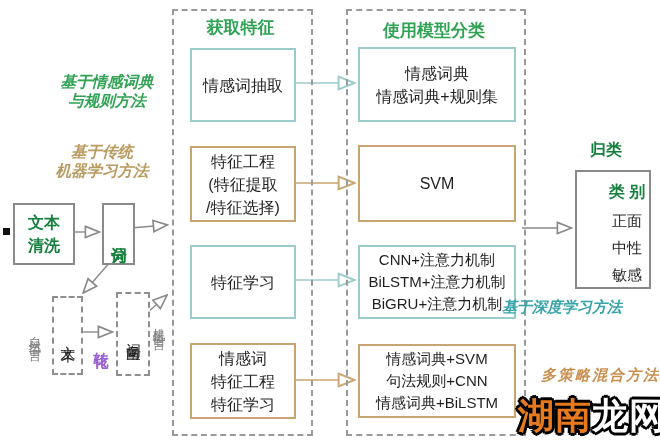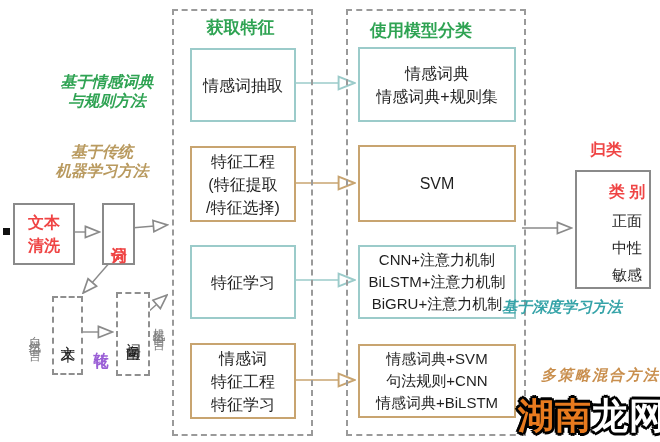--- a/index.html
+++ b/index.html
@@ -12,21 +12,21 @@
   .fbox{position:absolute;background:#fff;display:flex;flex-direction:column;justify-content:center;
         align-items:center;text-align:center;color:#1f1f1f;}
   .teal{border:2px solid #9bcbca;}
   .tan{border:2px solid #c8a470;}
   .grayb{border:2px solid #8a8a8a;}
   .dashdot{position:absolute;border:2px dashed #8f8f8f;background:#fff;display:flex;
            align-items:center;justify-content:center;}
   .vtext{writing-mode:vertical-rl;text-orientation:upright;}
   .ln16{font-size:16px;line-height:23px;}
   .ln15{font-size:15px;line-height:22px;}
-  .green-bold{color:#ef4444;font-weight:bold;}
+  .green-bold{color:#15803d;font-weight:bold;}
   .kai{font-family:"Liberation Serif","DejaVu Serif",serif;font-style:italic;font-weight:bold;}
   .label-green{color:#2fa353;}
   .label-tan{color:#b99a5f;}
   .label-teal{color:#35a3a8;}
   .label-orange{color:#c98f4e;}
   .small-gray{color:#7d7d7d;font-size:12.5px;letter-spacing:4px;}
   .purple{color:#9a5fd6;font-weight:bold;font-size:15px;letter-spacing:2px;}
   .bullet{position:absolute;left:3px;top:228px;width:7px;height:7px;background:#111;}
   .result-box{position:absolute;background:#fff;border:2px solid #8a8a8a;text-align:center;}
   .cats{font-size:15px;line-height:27px;color:#1f1f1f;}
@@ -112,21 +112,21 @@
   <div class="fbox teal" style="left:190px;top:245px;width:102px;height:70px;">
     <div class="ln16">特征学习</div>
   </div>
   <div class="fbox tan" style="left:190px;top:343px;width:102px;height:72px;">
     <div class="ln16">情感词</div>
     <div class="ln16">特征工程</div>
     <div class="ln16">特征学习</div>
   </div>
 
   <div class="container-dashed" style="left:346px;top:9px;width:176px;height:423px;"></div>
-  <div class="col-title" style="left:333px;top:19px;width:176px;">使用模型分类</div>
+  <div class="col-title" style="left:346px;top:19px;width:176px;">使用模型分类</div>
 
   <div class="fbox teal" style="left:358px;top:47px;width:154px;height:71px;">
     <div class="ln16">情感词典</div>
     <div class="ln16">情感词典+规则集</div>
   </div>
   <div class="fbox tan" style="left:358px;top:145px;width:154px;height:73px;">
     <div class="ln16">SVM</div>
   </div>
   <div class="fbox teal" style="left:358px;top:245px;width:154px;height:70px;">
     <div class="ln15">CNN+注意力机制</div>

